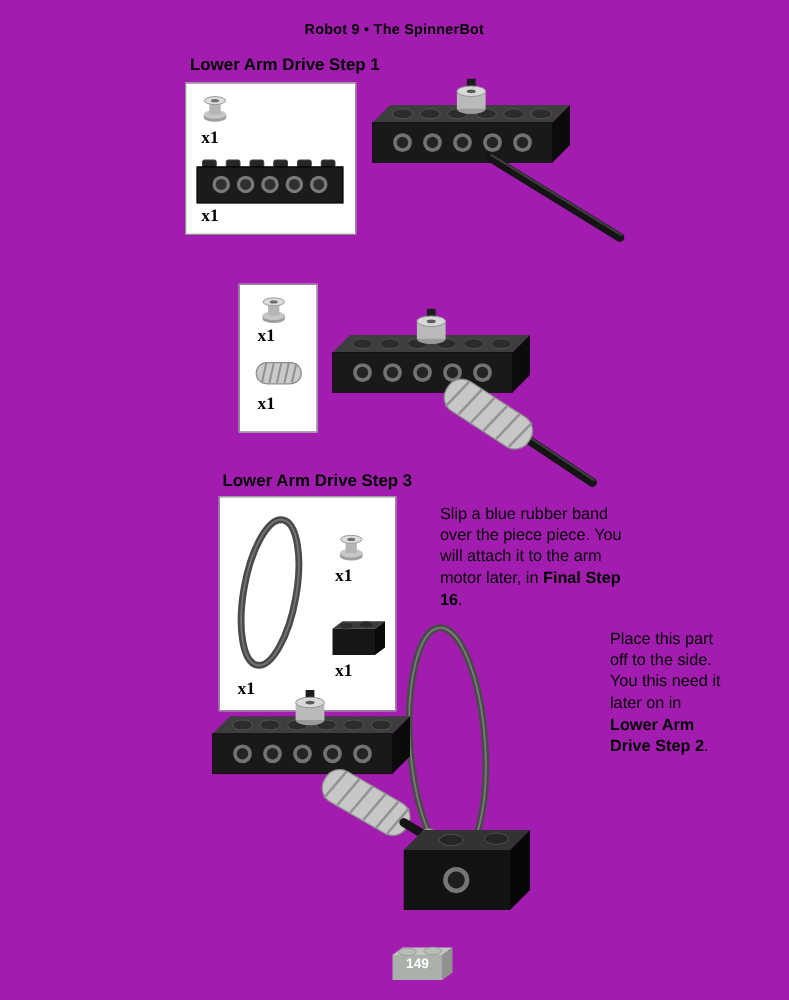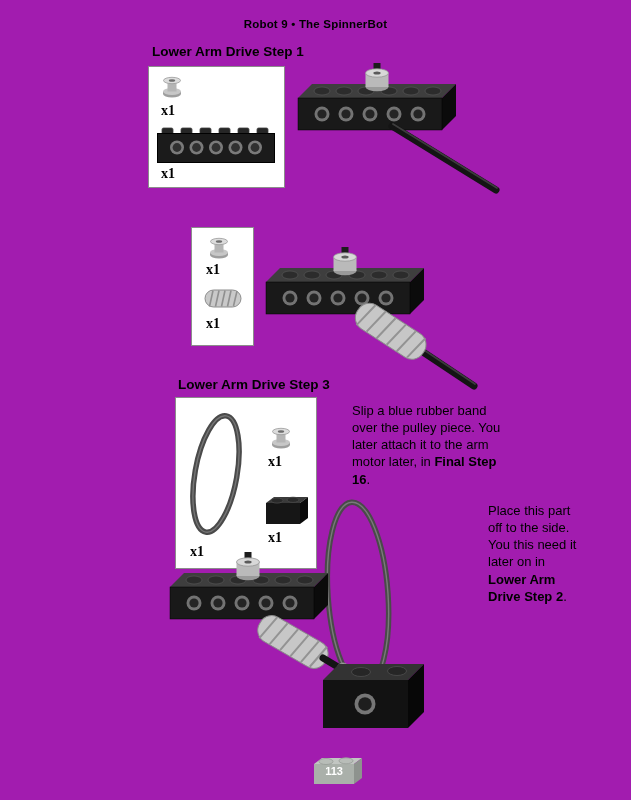--- a/index.html
+++ b/index.html
@@ -181,21 +181,21 @@
       <polygon points="4,9 38,9 46,3 12,3" fill="#3a3a3a"></polygon>
       <polygon points="38,9 46,3 46,24 38,30" fill="#0a0a0a"></polygon>
       <rect x="4" y="9" width="34" height="21" fill="#161616"></rect>
       <ellipse cx="15" cy="6.5" rx="6" ry="2.6" fill="#2a2a2a" stroke="#4a4a4a" stroke-width="0.8"></ellipse>
       <ellipse cx="31" cy="5.8" rx="6" ry="2.6" fill="#2a2a2a" stroke="#4a4a4a" stroke-width="0.8"></ellipse>
     </svg>
     <div class="qty" style="left:92px;top:132px">x1</div>
   </div>
 
   <div class="note" style="left:352px;top:402px;width:152px">
-    <span>Slip a blue rubber band over the pulley piece. You later attach it to the arm motor later, in </span><b>Final Step 16</b><span>.</span>
+    <span>Slip a blue rubber band over the piece piece. You will attach it to the arm motor later, in </span><b>Final Step 16</b><span>.</span>
   </div>
 
   <div class="note" style="left:488px;top:502px;width:96px">
     <span>Place this part off to the side. You this need it later on in </span><b>Lower Arm Drive Step 2</b><span>.</span>
   </div>
 
   <div class="assembly" style="left:158px;top:495px;width:330px;height:265px">
     <svg width="330" height="265" viewBox="0 0 330 265">
 
       <ellipse cx="200" cy="100" rx="30" ry="93" fill="none" stroke="#4a4a4a" stroke-width="5.5" transform="rotate(-4 200 100)"></ellipse>
@@ -251,16 +251,16 @@
   </div>
 
   <div class="footer-brick">
     <svg width="58" height="34" viewBox="0 0 58 34">
       <polygon points="6,12 46,12 54,6 14,6" fill="#c2c6c2"></polygon>
       <polygon points="46,12 54,6 54,26 46,32" fill="#8e938e"></polygon>
       <rect x="6" y="12" width="40" height="20" fill="#aab0aa"></rect>
       <ellipse cx="18" cy="9.5" rx="7" ry="3" fill="#b8bdb8" stroke="#979c97" stroke-width="0.8"></ellipse>
       <ellipse cx="38" cy="8.8" rx="7" ry="3" fill="#b8bdb8" stroke="#979c97" stroke-width="0.8"></ellipse>
     </svg>
-    <div class="page-num">113</div>
+    <div class="page-num">149</div>
   </div>
 
 </div>
 
 </body></html>

